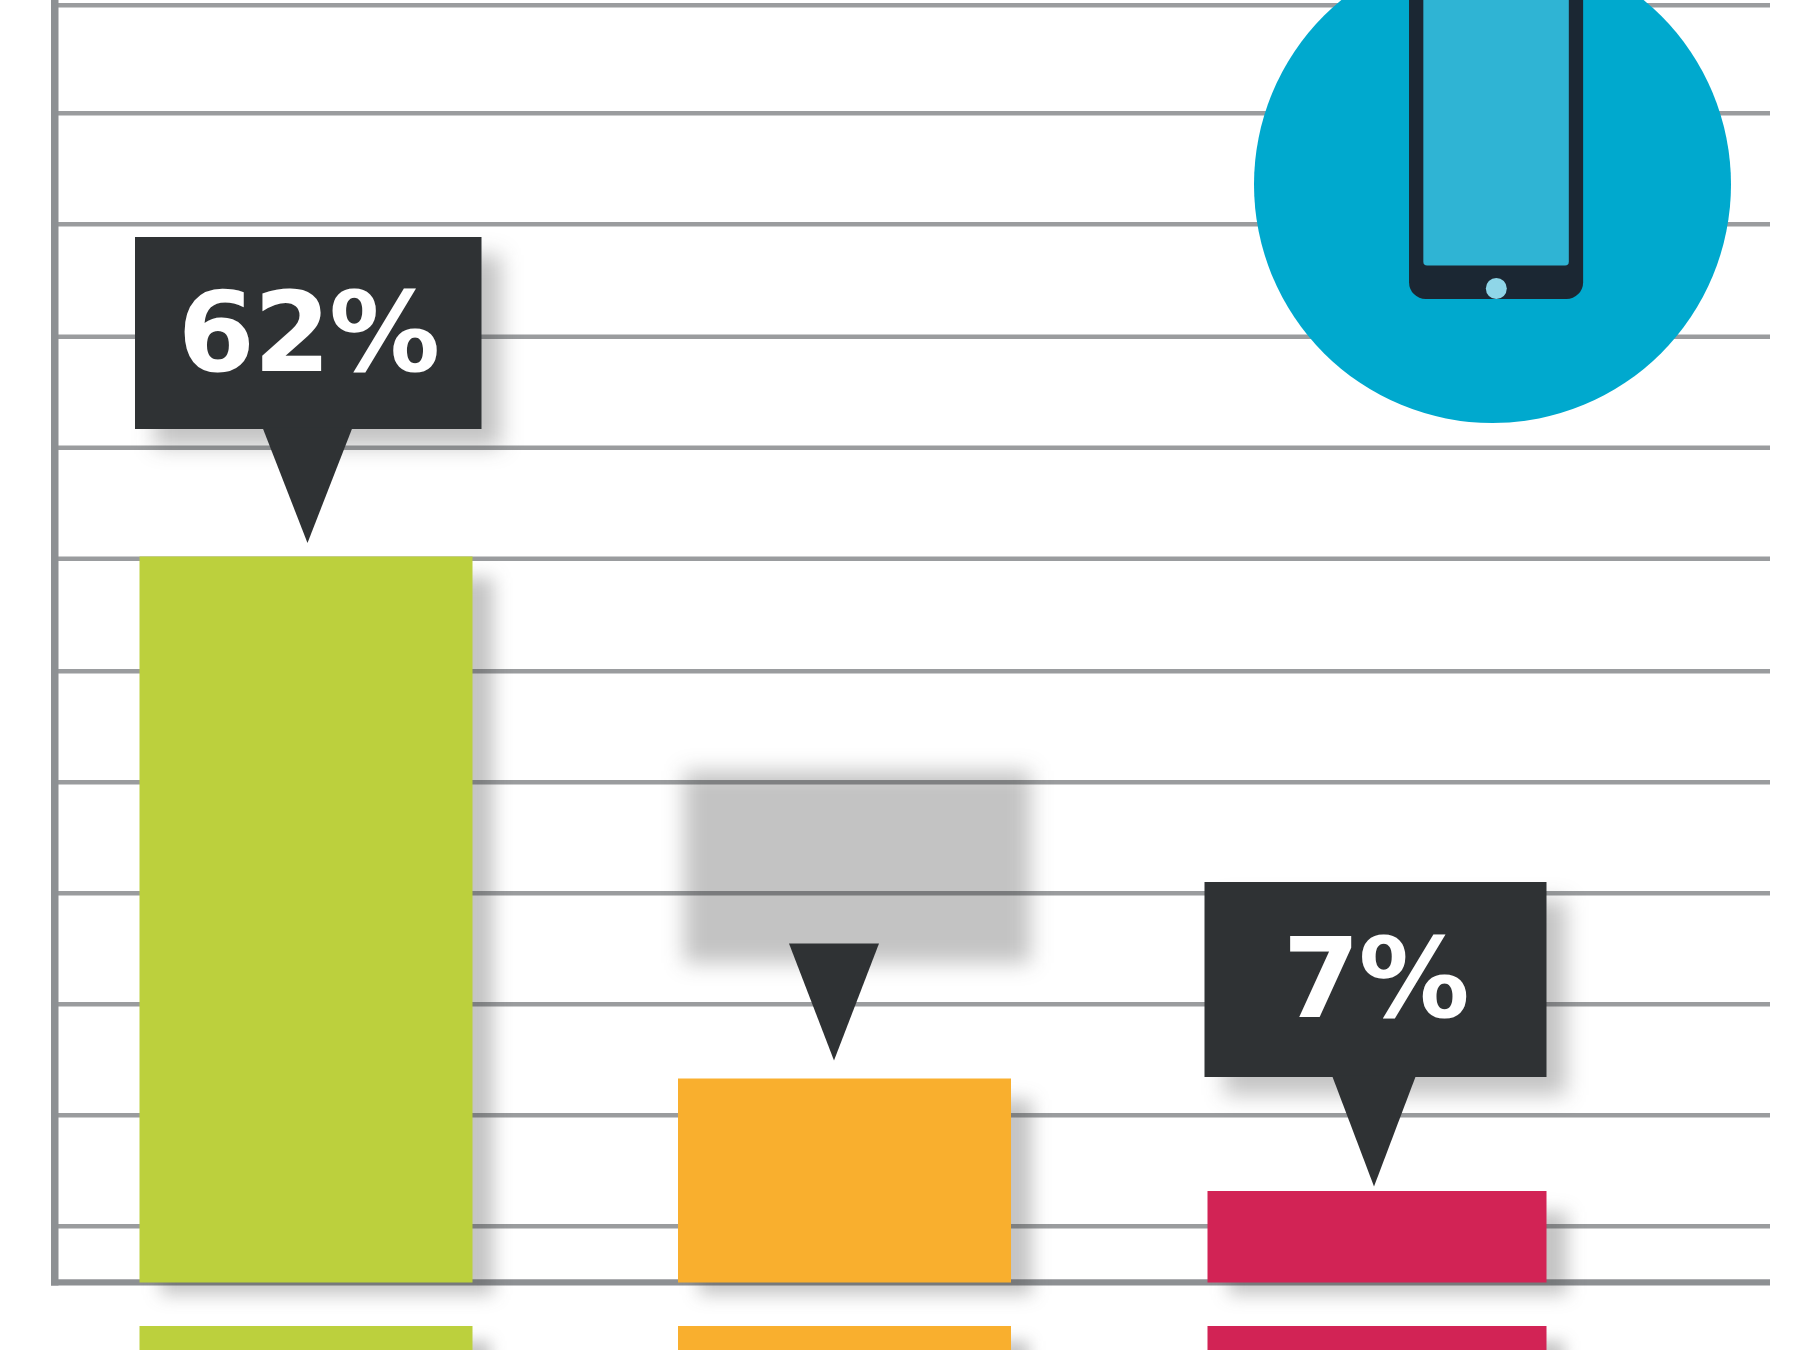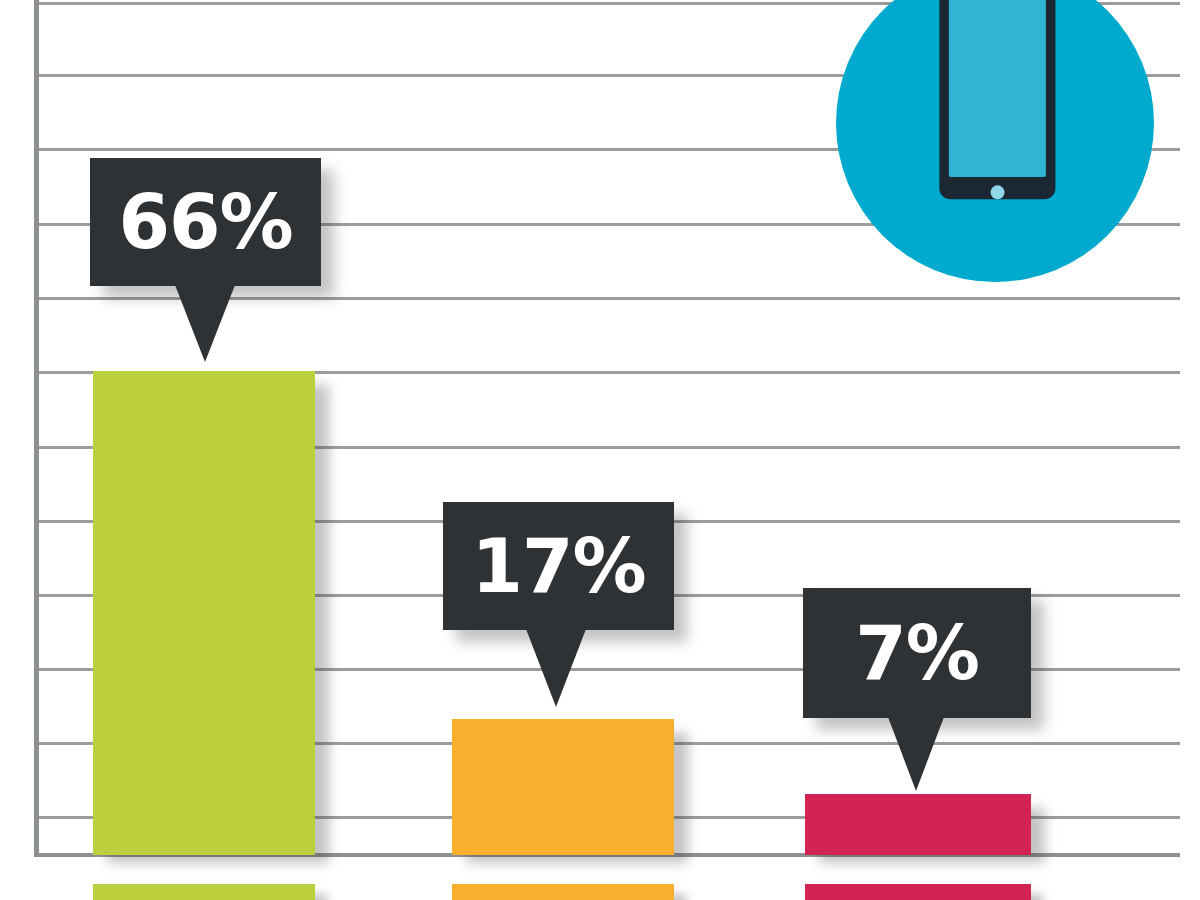--- a/index.html
+++ b/index.html
@@ -180,29 +180,26 @@
       <div class="swatch-shadow" style="left: 464px; top: 894px; width: 222px; height: 30px;"></div>
       <div class="swatch" style="left: 452px; top: 884px; width: 222px; height: 30px; background: rgb(249, 175, 46);"></div>
       <div class="swatch-shadow" style="left: 817px; top: 894px; width: 226px; height: 30px;"></div>
       <div class="swatch" style="left: 805px; top: 884px; width: 226px; height: 30px; background: rgb(210, 35, 85);"></div>
     </div>
 
   <div id="callouts">
       <div class="callout-shadow" style="left: 103px; top: 170px; width: 231px; height: 128px;"></div>
       <div class="callout" style="left: 90px; top: 158px; width: 231px; height: 205px;">
         <div class="callout-box" style="width: 231px; height: 128px; background: rgb(47, 50, 52);">
-          <span class="callout-label" style="font-size: 74px;">66%</span>
+          <span class="callout-label" style="font-size: 74px;">62%</span>
         </div>
         <div class="callout-tail" style="left: 85px; top: 127px; border-left-width: 30px; border-right-width: 30px; border-top-width: 77px; border-top-color: rgb(47, 50, 52);"></div>
       </div>
       <div class="callout-shadow" style="left: 456px; top: 514px; width: 231px; height: 128px;"></div>
       <div class="callout" style="left: 443px; top: 502px; width: 231px; height: 206px;">
-        <div class="callout-box" style="width: 231px; height: 128px; background: rgb(47, 50, 52);">
-          <span class="callout-label" style="font-size: 74px;">17%</span>
-        </div>
         <div class="callout-tail" style="left: 83px; top: 127px; border-left-width: 30px; border-right-width: 30px; border-top-width: 78px; border-top-color: rgb(47, 50, 52);"></div>
       </div>
       <div class="callout-shadow" style="left: 816px; top: 600px; width: 228px; height: 130px;"></div>
       <div class="callout" style="left: 803px; top: 588px; width: 228px; height: 204px;">
         <div class="callout-box" style="width: 228px; height: 130px; background: rgb(47, 50, 52);">
           <span class="callout-label" style="font-size: 74px;">7%</span>
         </div>
         <div class="callout-tail" style="left: 85px; top: 129px; border-left-width: 28px; border-right-width: 28px; border-top-width: 74px; border-top-color: rgb(47, 50, 52);"></div>
       </div>
     </div>

